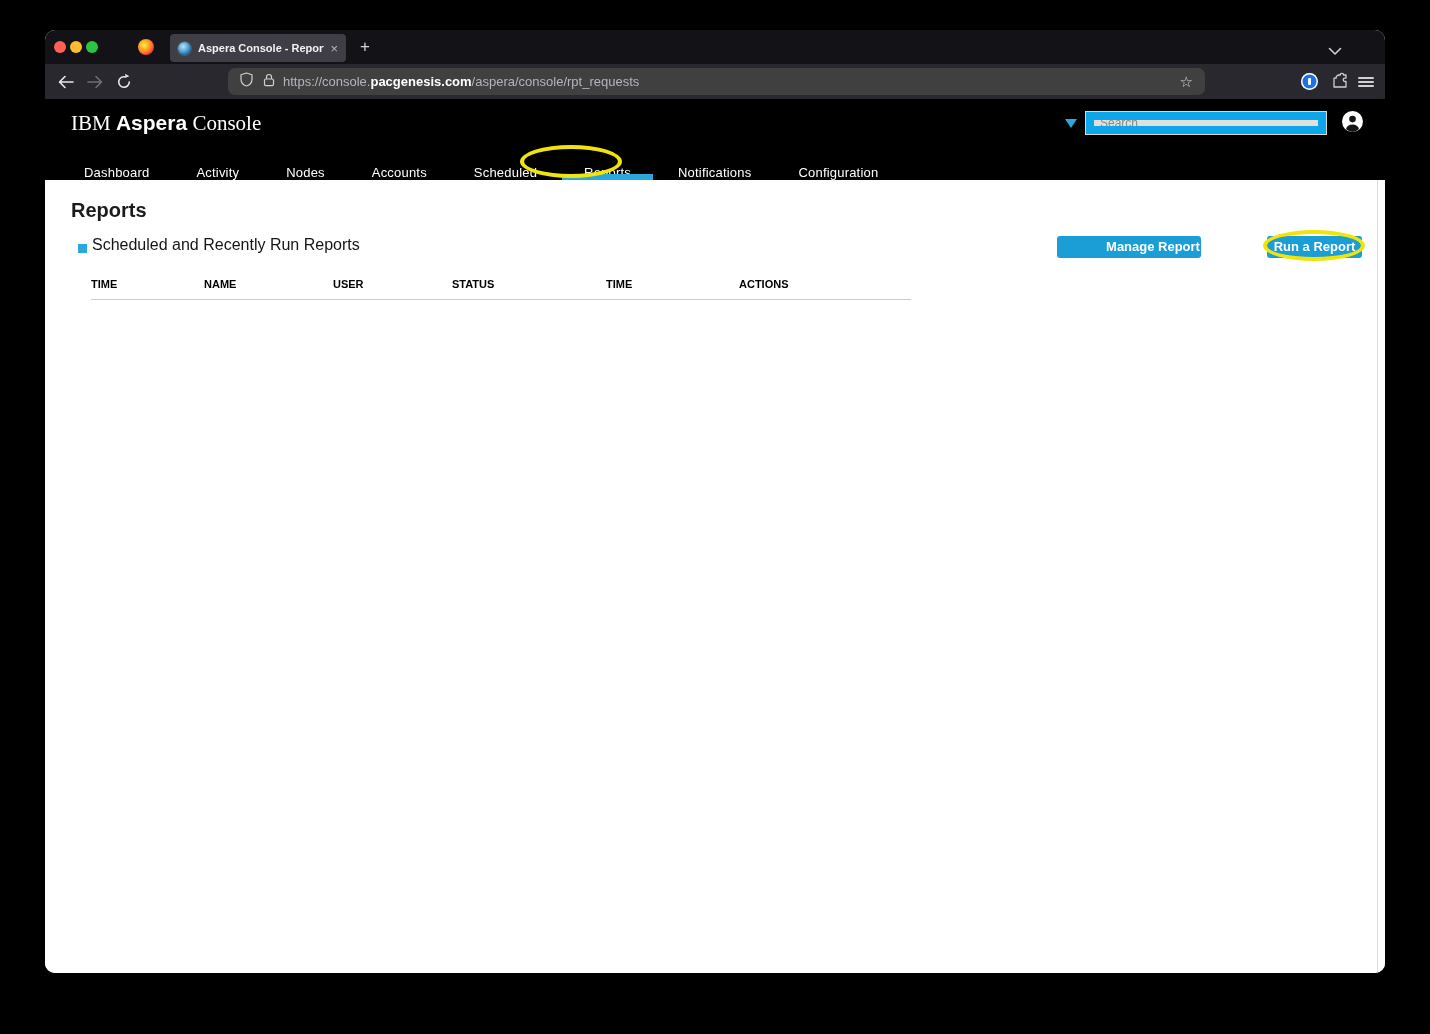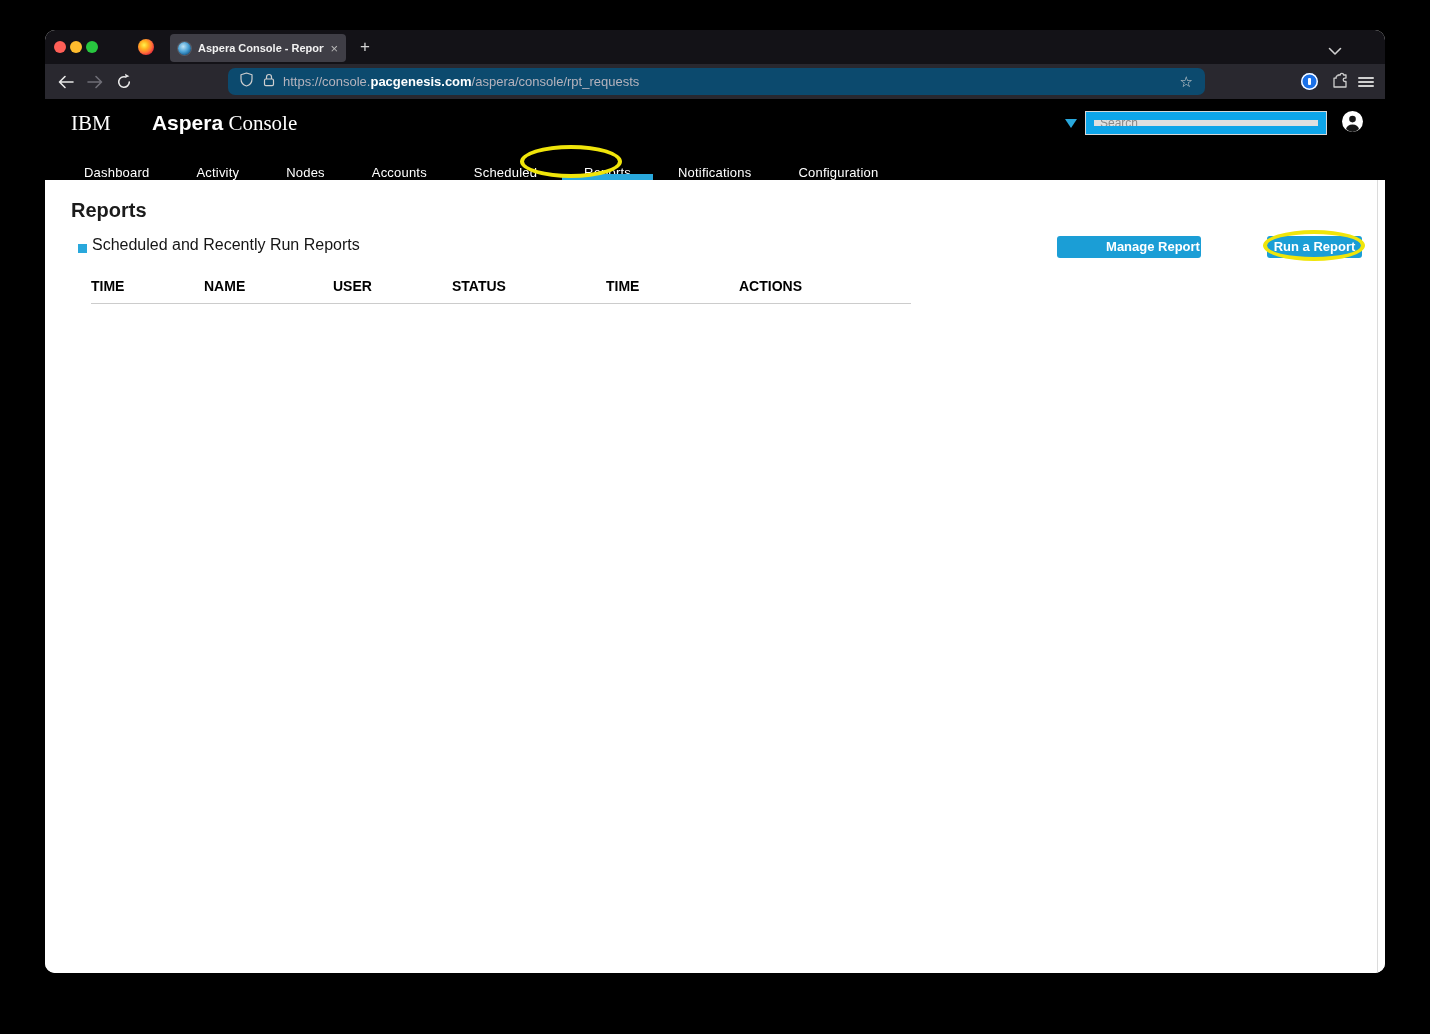--- a/index.html
+++ b/index.html
@@ -27,37 +27,37 @@
   .tabtitle { margin-left:7px; font-size:11px; font-weight:600; color:#f2f2f2; white-space:nowrap;
               overflow:hidden; flex:1 1 auto; }
   .tabclose { font-size:13px; color:#b9b9b9; margin-left:6px; flex:0 0 auto; cursor:default; }
   .newtab { position:absolute; left:310px; top:7px; width:20px; height:20px; color:#d4d4d4;
             font-size:17px; line-height:20px; text-align:center; font-weight:400; }
   .tabchev { position:absolute; left:1283px; top:12px; }
 
   
   .toolbar { position:absolute; left:0; top:34px; width:100%; height:35px; background:#29282f; }
   .navbtn { position:absolute; top:9px; width:18px; height:18px; }
-  .urlfield { position:absolute; left:183px; top:4px; width:977px; height:27px; background:#0c4a6e;
+  .urlfield { position:absolute; left:183px; top:4px; width:977px; height:27px; background:#404040;
               border-radius:7px; display:flex; align-items:center; padding:0 12px; }
   .urltext { font-size:13px; color:#b5b3bd; margin-left:8px; white-space:nowrap; }
   .urltext .domain { color:#ffffff; font-weight:700; }
   .star { margin-left:auto; font-size:15px; color:#d6d6d6; }
   .onepass { position:absolute; left:1256px; top:9px; width:17px; height:17px; border-radius:50%;
              background:#1b71e8; box-shadow:inset 0 0 0 1.5px #fff; }
   .onepass::after { content:""; position:absolute; left:7px; top:5px; width:3px; height:7px; background:#fff; border-radius:1px; }
   .puzzle { position:absolute; left:1286px; top:8px; }
   .burger { position:absolute; left:1313px; top:13px; width:16px; height:10px; }
   .burger span { display:block; height:1.6px; background:#d0d0d0; margin-bottom:2.6px; border-radius:1px; }
 
   
   .appheader { position:absolute; left:0; top:69px; width:100%; height:81px; background:#000; }
   .logo { position:absolute; left:26px; top:12px; color:#fff; font-size:21px;
           font-family:"Liberation Serif", serif; white-space:nowrap; }
-  .logo .aspera { font-family:"Liberation Sans", sans-serif; font-weight:700;margin-left:36px; }
+  .logo .aspera { font-family:"Liberation Sans", sans-serif; font-weight:700; }
   .hdr-triangle { position:absolute; left:1020px; top:20px; width:0; height:0;
                   border-left:6px solid transparent; border-right:6px solid transparent;
                   border-top:9px solid var(--accent-blue); }
   .hdr-search { position:absolute; left:1041px; top:13px; width:240px; height:22px;
                 background:#e0e0e0; border:8px solid #0ea5e9; outline:1px solid #d7d7d7;
                 font-size:12px; color:#444; padding:0 6px; font-family:"Liberation Sans", sans-serif; }
   .hdr-search::placeholder { color:#8a8a8a; }
   .avatar { position:absolute; left:1297px; top:12px; width:21px; height:21px; }
   .nav { position:absolute; left:39px; bottom:0; display:flex; gap:47px; }
   .nav-item { position:relative; color:#fff; font-size:13px; font-weight:500; letter-spacing:.2px;
@@ -69,21 +69,21 @@
   .page-title { position:absolute; left:26px; top:19px; font-size:20px; font-weight:600; color:#1b1b1b; }
   .bullet { position:absolute; left:33px; top:64px; width:9px; height:9px; background:var(--accent-blue); }
   .section-title { position:absolute; left:47px; top:56px; font-size:16px; color:#151515; }
   .btn { position:absolute; top:56px; height:22px; background:var(--button-blue); color:#fff;
          font-size:13px; font-weight:700; border:none; border-radius:3px; text-align:center;
          line-height:22px; font-family:"Liberation Sans", sans-serif; cursor:pointer; }
   .btn.manage { left:1012px; width:144px;padding-left:48px; }
   .btn.run { left:1222px; width:95px; }
   .rtable { position:absolute; left:46px; top:98px; width:820px; }
   .rtable-head { display:flex; border-bottom:1px solid #ccc; padding-bottom:9px; }
-  .rtable-head .col { font-size:14px; font-weight:700; color:#000; }
+  .rtable-head .col { font-size:11px; font-weight:700; color:#000; }
   .col.c0{width:113px}.col.c1{width:129px}.col.c2{width:119px}.col.c3{width:154px}.col.c4{width:133px}.col.c5{width:172px}
   .pfooter { position:absolute; left:0; right:0; top:201px; border-top:1px dotted #ddd; padding:3px 0 0 29px; }
   .pfooter div { font-size:11px; color:#b2b0ad; line-height:12.4px; }
   .vline { position:absolute; left:1332px; top:0; bottom:0; width:1px; background:#dcdcdc; }
 
   
   .ellipse { position:absolute; border:4px solid var(--highlight-yellow); border-radius:50%;
              pointer-events:none; }
   .ellipse.e1 { left:520px; top:145px; width:102px; height:33px; }
   .ellipse.e2 { left:1263px; top:230px; width:102px; height:31px; }

